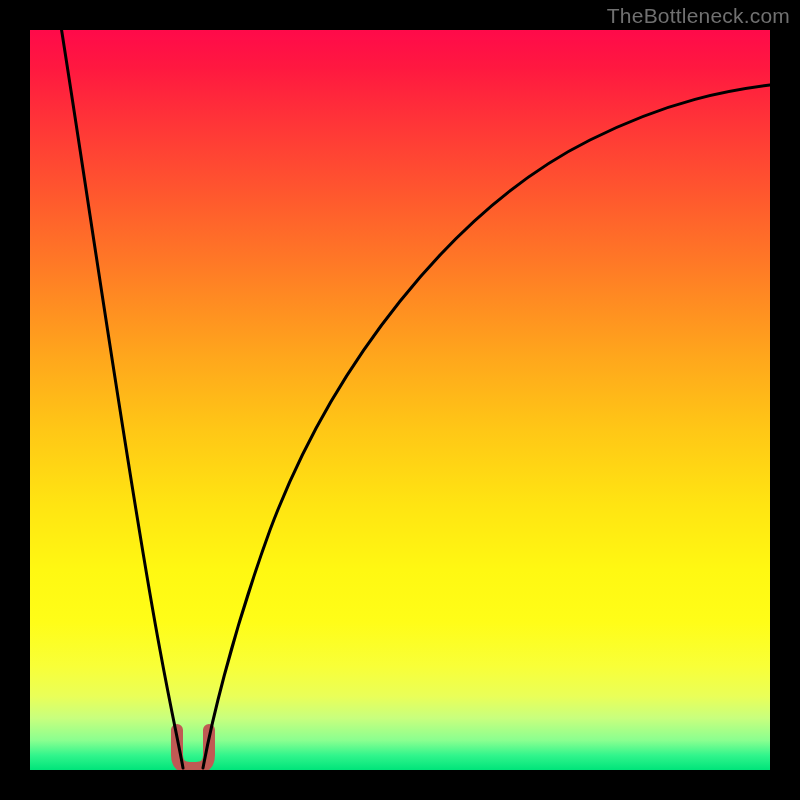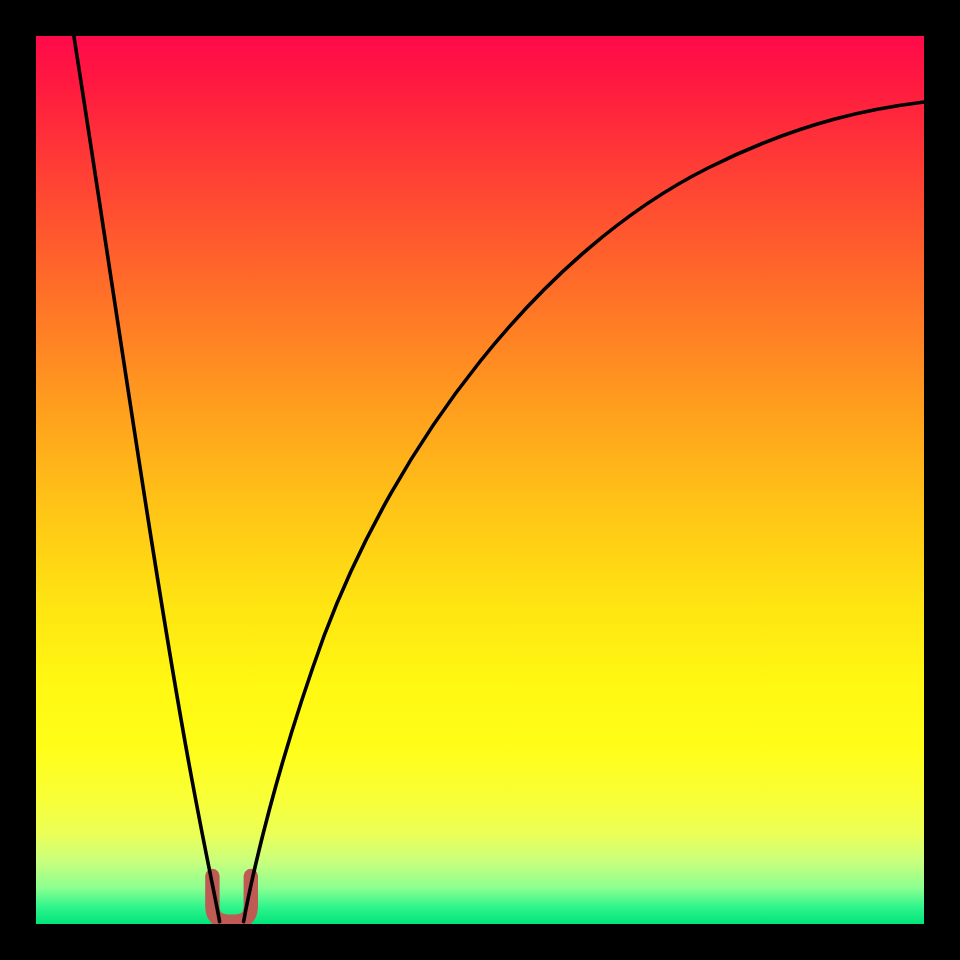--- a/index.html
+++ b/index.html
@@ -61,20 +61,21 @@
     color: #707070;
     font-size: 21px;
     letter-spacing: 0.2px;
   }
 </style>
 </head>
 <body>
 
 <div class="frame">
 
+  <div class="attribution">TheBottleneck.com</div>
 
   <div class="plot-area">
     <div class="gradient"></div>
 
     <svg class="curves" viewBox="0 0 740 740" preserveAspectRatio="none">
 
       <path d="M 147 700
                L 147 725
                Q 147 738 160 738
                L 166 738

